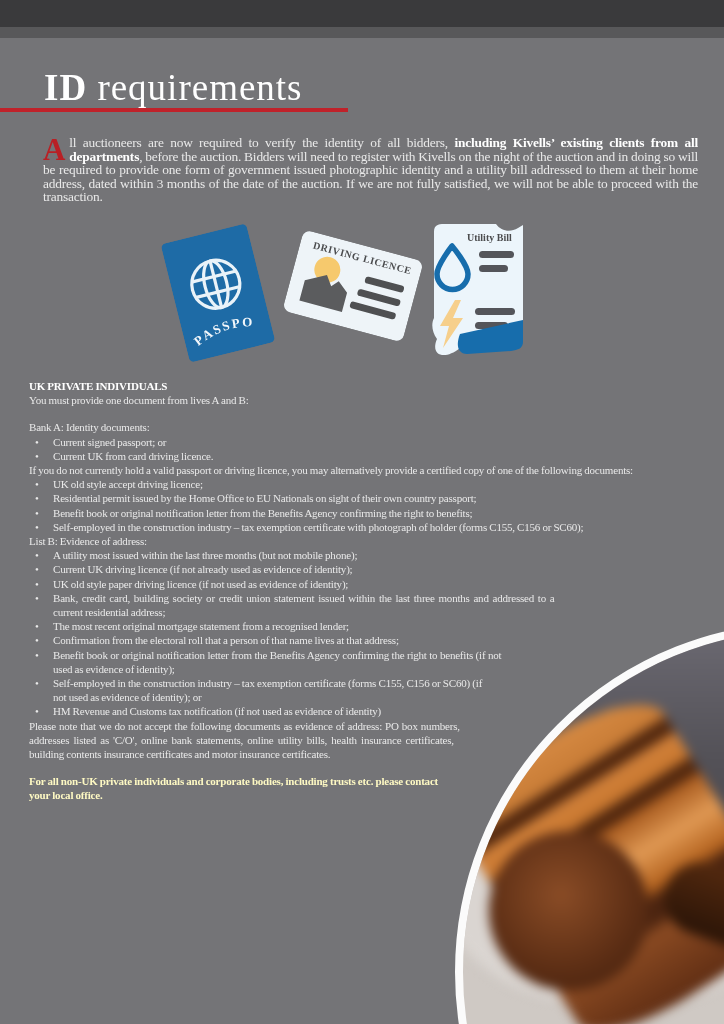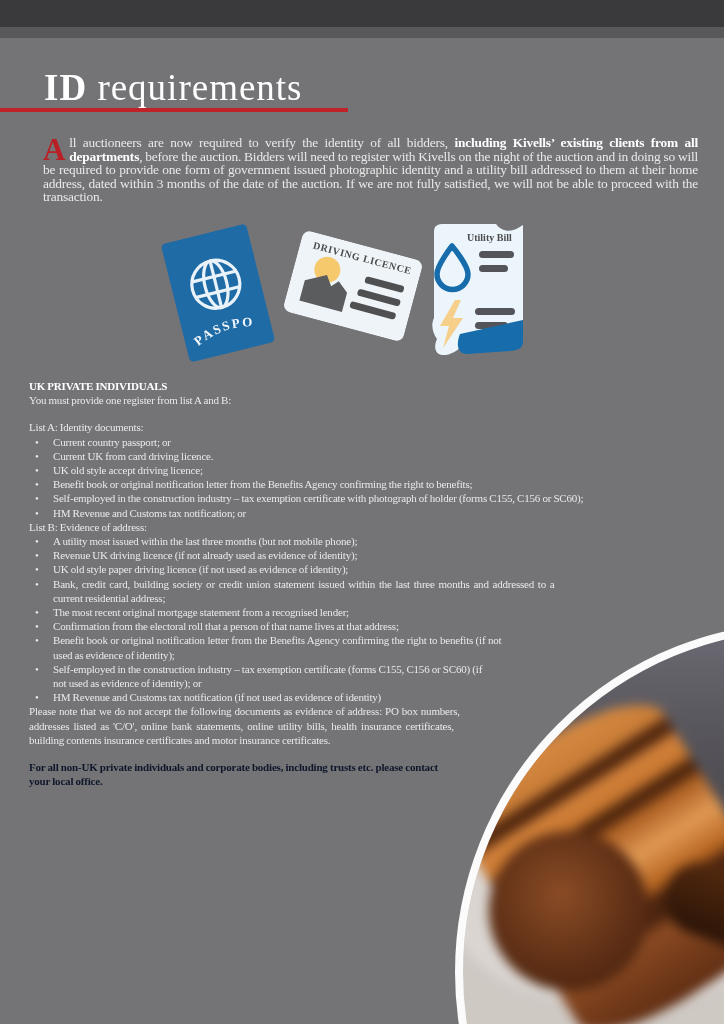--- a/index.html
+++ b/index.html
@@ -45,21 +45,21 @@
     font-size:11px; line-height:14.2px; letter-spacing:-0.2px; word-spacing:-0.3px;
     z-index:1;
   }
   .sec-head   { font-weight:700; color:#ffffff; }
   .block-gap  { margin-bottom:13px; }
   .list-intro { text-align:justify; }
   ul.doc-list { list-style:none; margin:0; padding:0; }
   ul.doc-list li { position:relative; padding-left:24px; text-align:justify; }
   ul.doc-list li::before { content:"\2022"; position:absolute; left:6px; top:0; }
   .note-par   { text-align:justify; }
-  .footer-par { font-weight:700; color:#0f172a; }
+  .footer-par { font-weight:700; color:#fef9c3; }
 
   
   .photo-wrap-spacer {
     float:right; width:268px; height:430px;
     shape-outside:circle(350px at 375px 345px);
     shape-margin:12px;
   }
 
   
   .gavel-circle {
@@ -141,40 +141,41 @@
         <rect x="53" y="88" width="40" height="7" rx="3.5"></rect>
         <rect x="53" y="102" width="33" height="7" rx="3.5"></rect>
       </g>
       <path d="M38,114 L101,100 L101,122 C101,128 96,130 89,131 L45,134 C35,134 34,124 38,114 Z" fill="#176dac"></path>
     </svg>
   </div>
 
   <div class="text-col">
 
     <div class="sec-head">UK PRIVATE INDIVIDUALS</div>
-    <div class="block-gap">You must provide one register from list A and B:</div>
+    <div class="block-gap">You must provide one document from lives A and B:</div>
 
-    <div>List A: Identity documents:</div>
+    <div>Bank A: Identity documents:</div>
     <ul class="doc-list">
-      <li>Current country passport; or</li>
+      <li>Current signed passport; or</li>
       <li>Current UK from card driving licence.</li>
     </ul>
+    <div class="list-intro">If you do not currently hold a valid passport or driving licence, you may alternatively provide a certified copy of one of the following documents:</div>
     <ul class="doc-list block-gap">
       <li>UK old style accept driving licence;</li>
+      <li>Residential permit issued by the Home Office to EU Nationals on sight of their own country passport;</li>
       <li>Benefit book or original notification letter from the Benefits Agency confirming the right to benefits;</li>
       <li>Self-employed in the construction industry – tax exemption certificate with photograph of holder (forms C155, C156 or SC60);</li>
-      <li>HM Revenue and Customs tax notification; or</li>
     </ul>
 
     <div class="photo-wrap-spacer"></div>
 
     <div>List B: Evidence of address:</div>
     <ul class="doc-list block-gap">
       <li>A utility most issued within the last three months (but not mobile phone);</li>
-      <li>Revenue UK driving licence (if not already used as evidence of identity);</li>
+      <li>Current UK driving licence (if not already used as evidence of identity);</li>
       <li>UK old style paper driving licence (if not used as evidence of identity);</li>
       <li>Bank, credit card, building society or credit union statement issued within the last three months and addressed to a current residential address;</li>
       <li>The most recent original mortgage statement from a recognised lender;</li>
       <li>Confirmation from the electoral roll that a person of that name lives at that address;</li>
       <li>Benefit book or original notification letter from the Benefits Agency confirming the right to benefits (if not used as evidence of identity);</li>
       <li>Self-employed in the construction industry – tax exemption certificate (forms C155, C156 or SC60) (if not used as evidence of identity); or</li>
       <li>HM Revenue and Customs tax notification (if not used as evidence of identity)</li>
     </ul>
 
     <div class="note-par block-gap">Please note that we do not accept the following documents as evidence of address: PO box numbers, addresses listed as 'C/O', online bank statements, online utility bills, health insurance certificates, building contents insurance certificates and motor insurance certificates.</div>

